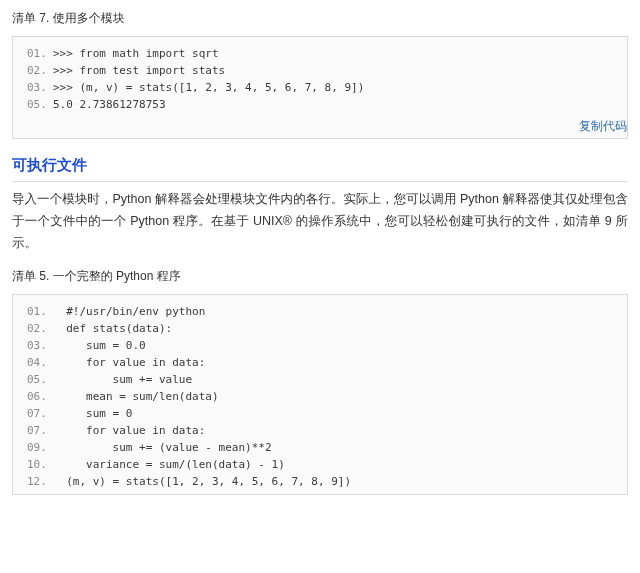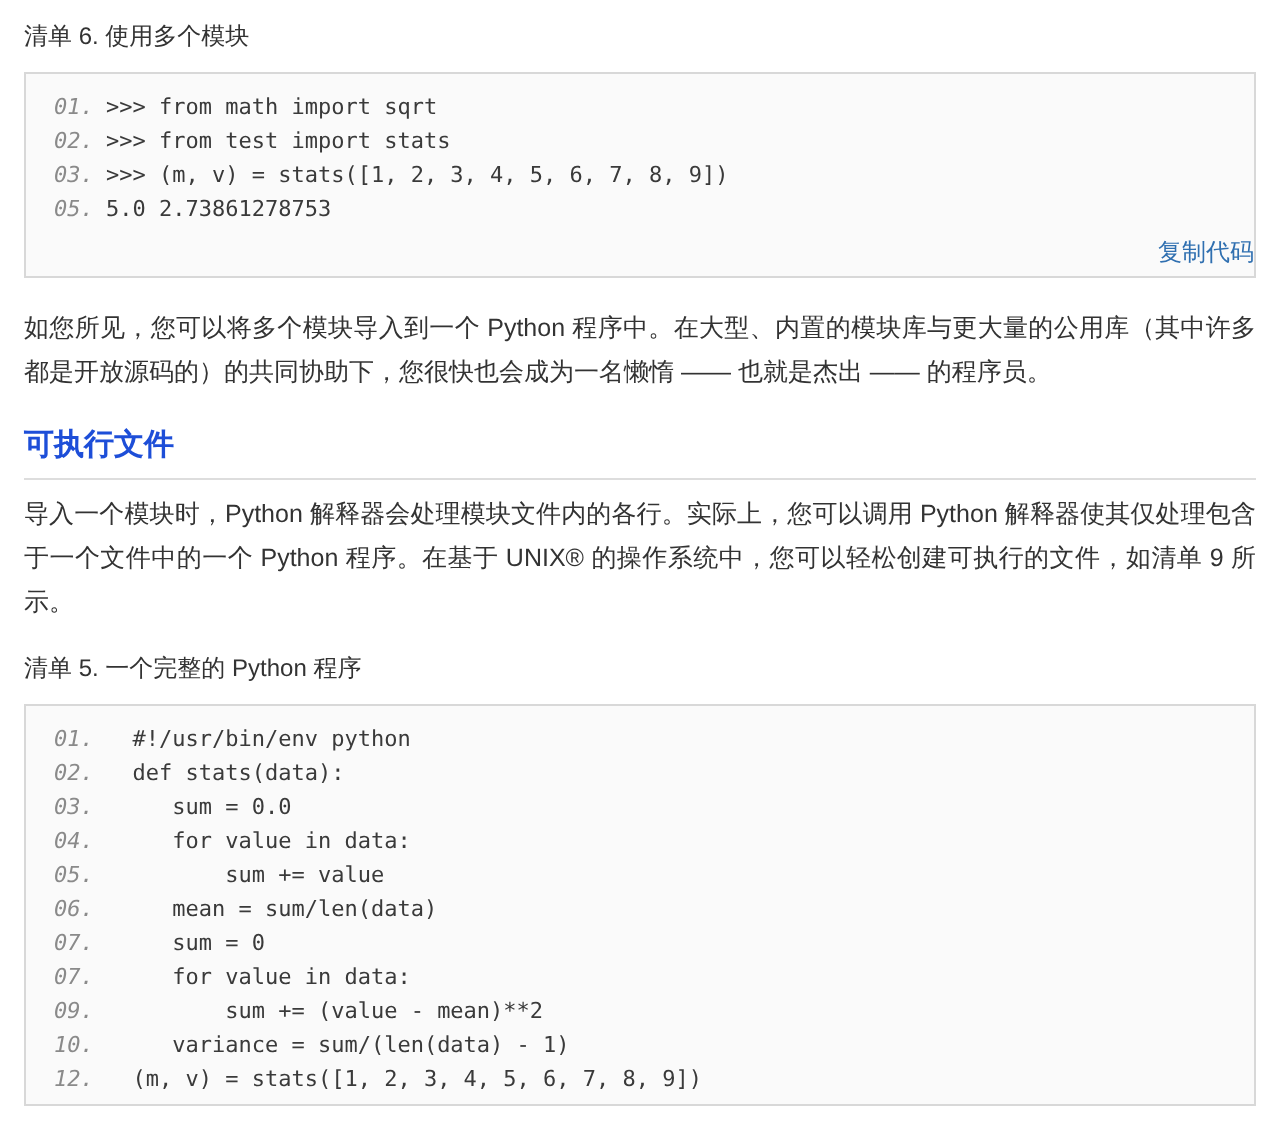--- a/index.html
+++ b/index.html
@@ -39,21 +39,20 @@
     font-size: 11px;
     line-height: 17px;
     color: #3a3a3a;
     white-space: pre;
     padding-left: 14px;
   }
   .lineno {
     color: #8a8a8a;
     display: inline-block;
     width: 26px;
-    font-style: italic;
   }
   .copy {
     font-size: 12px;
     color: #2f6fb0;
     padding-left: 42px;
     margin-top: 5px;
     line-height: 16px;
     cursor: pointer;
     text-align: right;
   }
@@ -72,31 +71,30 @@
     padding-bottom: 6px;
     border-bottom: 1px solid #dddddd;
     line-height: 20px;
   }
 </style>
 </head>
 <body>
 
 <div class="page">
 
-  <div class="caption">清单 6. 使用多个模块</div>
+  <div class="caption">清单 7. 使用多个模块</div>
 
   <div class="codebox">
     <div class="codeline"><span class="lineno">01.</span><span>&gt;&gt;&gt; from math import sqrt</span></div>
     <div class="codeline"><span class="lineno">02.</span><span>&gt;&gt;&gt; from test import stats</span></div>
     <div class="codeline"><span class="lineno">03.</span><span>&gt;&gt;&gt; (m, v) = stats([1, 2, 3, 4, 5, 6, 7, 8, 9])</span></div>
     <div class="codeline"><span class="lineno">05.</span><span>5.0 2.73861278753</span></div>
     <div class="copy">复制代码</div>
   </div>
 
-  <div class="para">如您所见，您可以将多个模块导入到一个 Python 程序中。在大型、内置的模块库与更大量的公用库（其中许多都是开放源码的）的共同协助下，您很快也会成为一名懒惰 —— 也就是杰出 —— 的程序员。</div>
 
   <h2 class="section">可执行文件</h2>
 
   <div class="para">导入一个模块时，Python 解释器会处理模块文件内的各行。实际上，您可以调用 Python 解释器使其仅处理包含于一个文件中的一个 Python 程序。在基于 UNIX® 的操作系统中，您可以轻松创建可执行的文件，如清单 9 所示。</div>
 
   <div class="caption below">清单 5. 一个完整的 Python 程序</div>
 
   <div class="codebox">
     <div class="codeline"><span class="lineno">01.</span><span>  #!/usr/bin/env python</span></div>
     <div class="codeline"><span class="lineno">02.</span><span>  def stats(data):</span></div>

